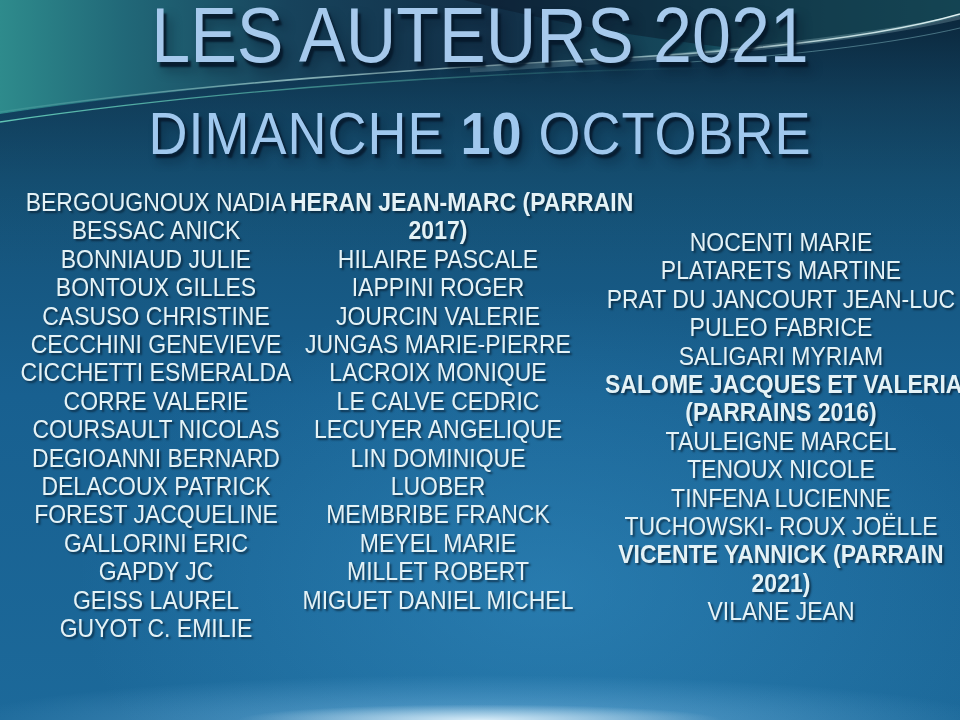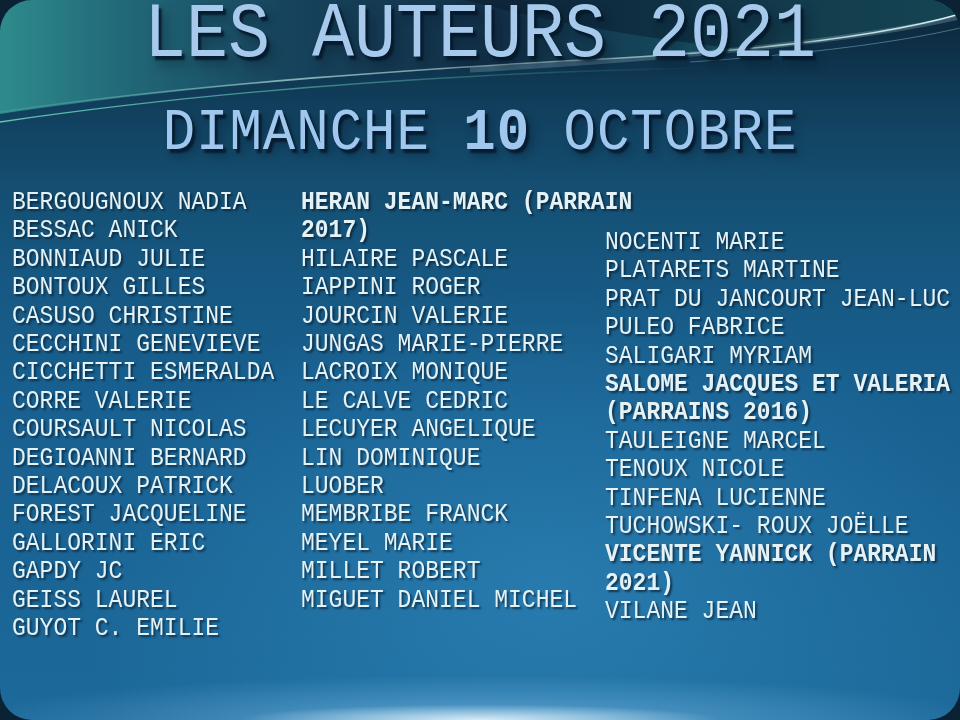--- a/index.html
+++ b/index.html
@@ -1,23 +1,22 @@
 <!DOCTYPE html>
 <html><head>
 <meta charset="utf-8">
 <style>
   html,body{margin:0;padding:0;background:#0a2233;}
   .slide{
     position:relative;width:960px;height:720px;overflow:hidden;
-    font-family:Liberation Mono, monospace;
+    font-family:Liberation Sans, sans-serif;
     background:
       radial-gradient(150% 130% at 50% 55%, rgba(4,18,32,0) 55%, rgba(4,18,32,0.5) 100%),
       radial-gradient(70% 60% at 57% 82%, rgba(60,155,210,0.40) 0%, rgba(60,155,210,0) 70%),
       linear-gradient(180deg,#11374f 0%,#155176 25%,#186090 55%,#1c699a 100%);
-    border-radius: 32px;
   }
   .top-waves{position:absolute;top:0;left:0;z-index:1;pointer-events:none;}
   .bottom-glow{
     position:absolute;left:0;bottom:0;width:100%;height:100px;z-index:1;pointer-events:none;
     background:
       radial-gradient(42% 26% at 50% 100%, rgba(235,248,255,0.85) 0%, rgba(235,248,255,0) 60%),
       radial-gradient(78% 70% at 50% 104%, rgba(140,200,240,0.55) 0%, rgba(140,200,240,0) 70%);
   }
   .title{
     position:absolute;top:-7px;left:0;width:100%;margin:0;z-index:2;
@@ -27,23 +26,23 @@
     text-shadow:3px 4px 2px rgba(6,24,42,0.9), 7px 8px 10px rgba(6,24,42,0.45);
   }
   .subtitle{
     position:absolute;top:100px;left:0;width:100%;margin:0;z-index:2;
     text-align:center;font-size:54px;line-height:62px;font-weight:normal;
     color:#a0c8ee;letter-spacing:1px;
     transform:scaleY(1.08);transform-origin:50% 0;
     text-shadow:3px 4px 2px rgba(6,24,42,0.85), 6px 7px 9px rgba(6,24,42,0.4);
   }
   .subtitle b{font-weight:bold;}
-  .col{position:absolute;z-index:2;}
+  .col{position:absolute;z-index:2;text-align:center;}
   .col-1{left:12px;top:188px;width:288px;}
-  .col-2{left:301px;top:188px;width:296px;}
+  .col-2{left:290px;top:188px;width:296px;}
   .col-3{left:605px;top:228px;width:352px;}
   .name-line{
     font-size:23px;line-height:28.4px;white-space:nowrap;
     color:#e4f2f6;
     transform:scaleY(1.10);transform-origin:0 50%;
     text-shadow:2px 2px 2px rgba(6,24,42,0.65);
   }
   .name-line.bold{font-weight:bold;}
 </style>
 </head>

